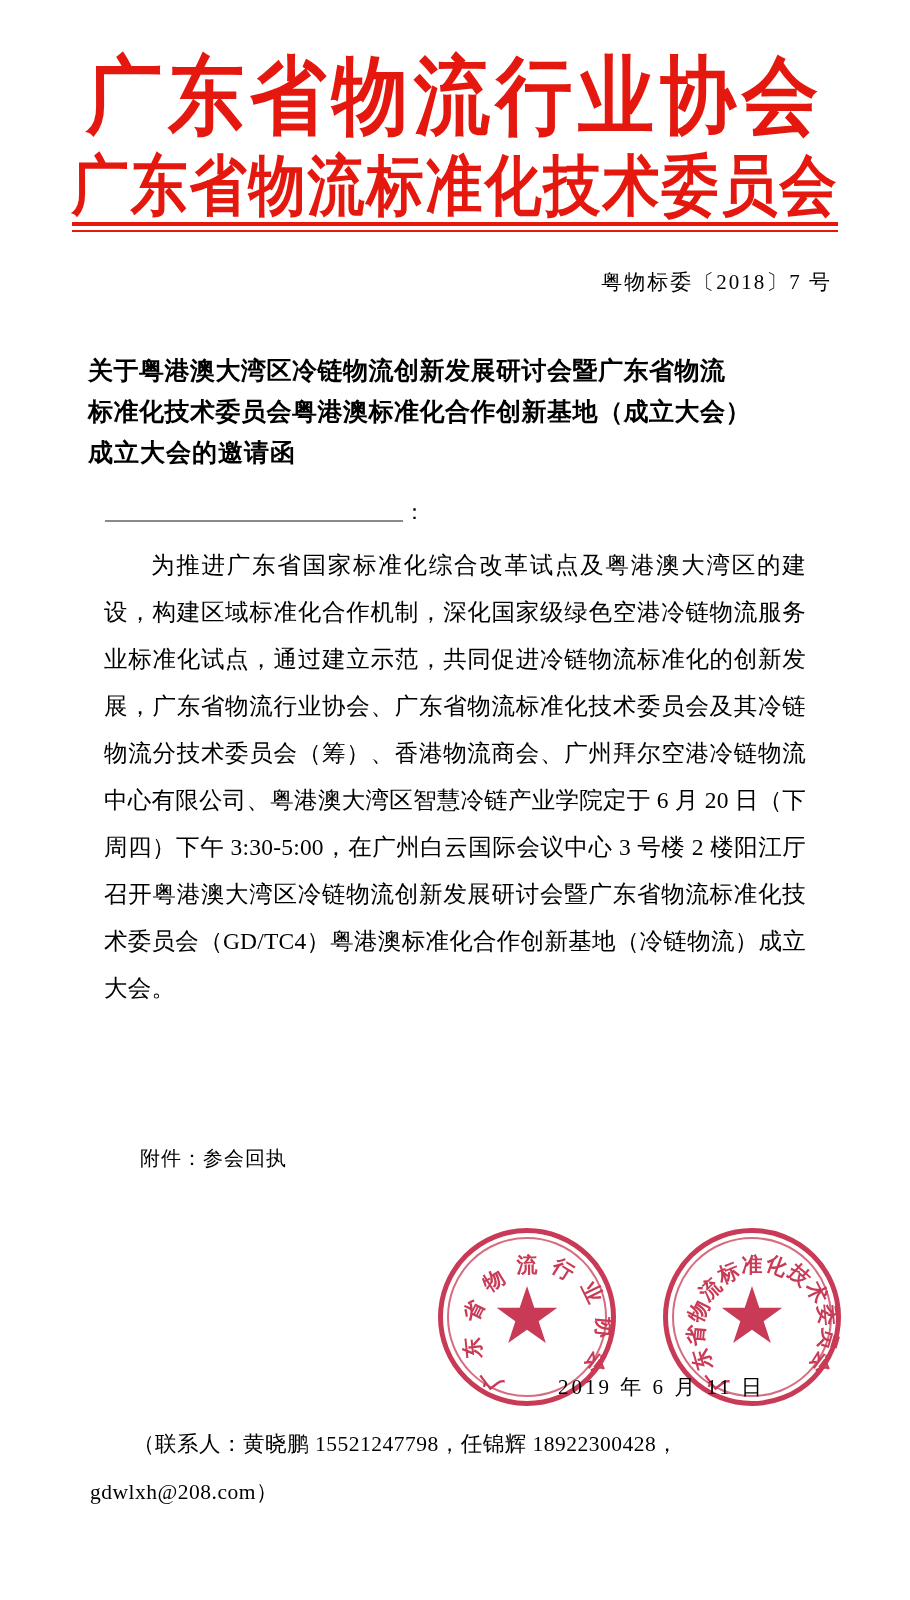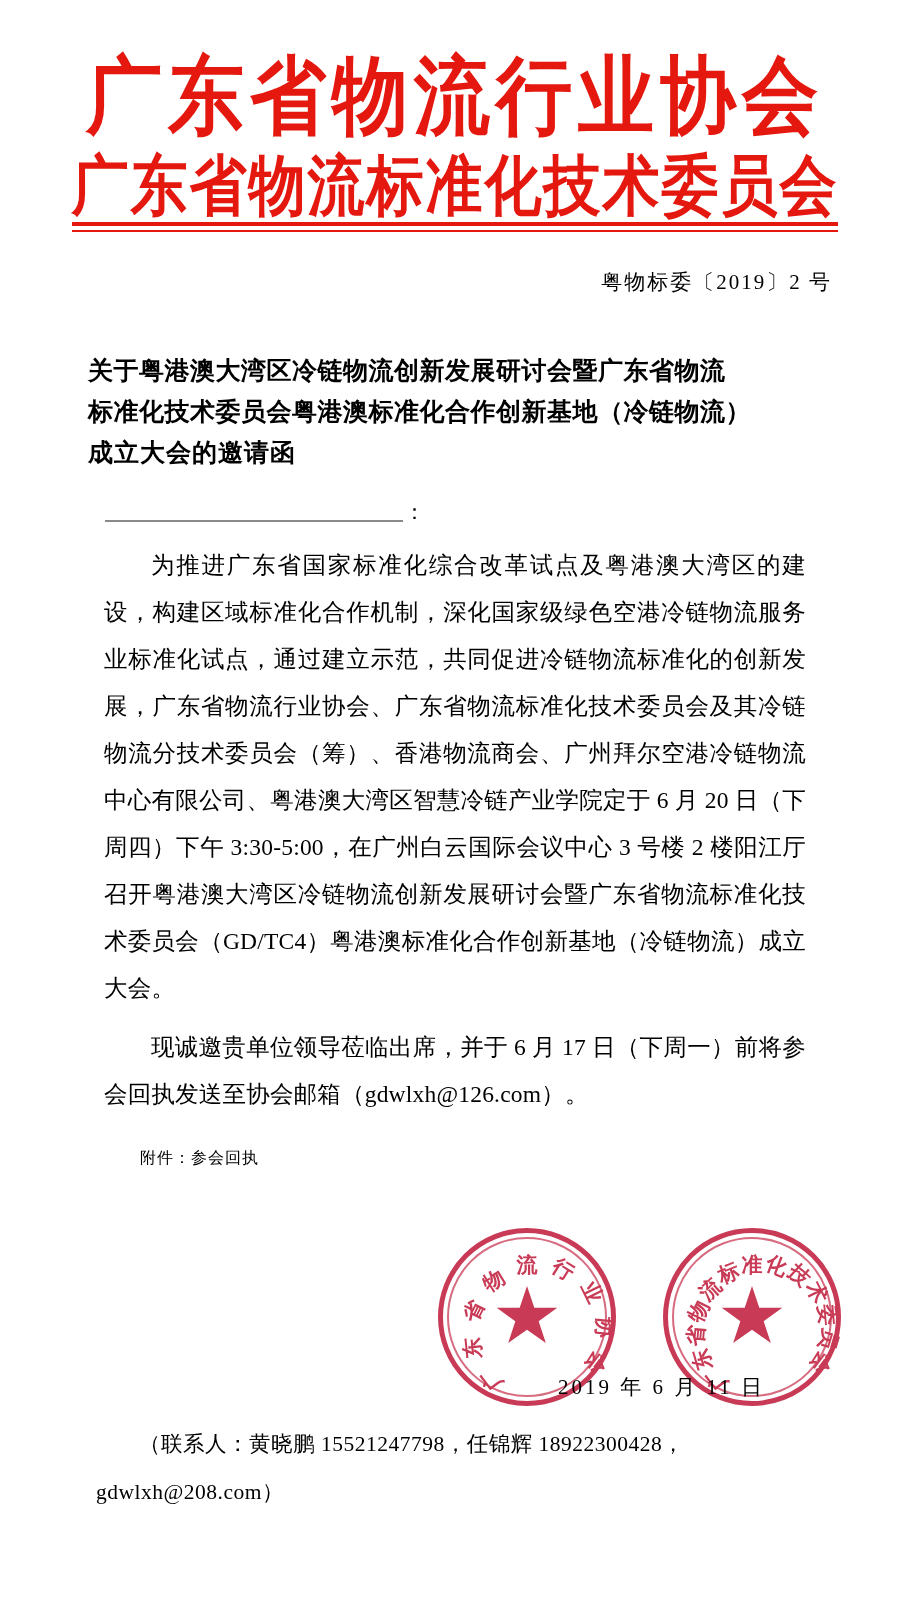--- a/index.html
+++ b/index.html
@@ -128,21 +128,21 @@
     letter-spacing: 0.2px;
     margin: 12px;
   }
   .para.indent { text-indent: 2em; }
   .para + .para { margin-top: 0; }
 
   .attachment {
     position: absolute;
     left: 140px;
     top: 1138px;
-    font-size: 16px;
+    font-size: 20px;
     line-height: 40px;
     letter-spacing: 1px;
     white-space: nowrap;
     text-align: right;
   }
 
   
   .seal {
     position: absolute;
     width: 178px;
@@ -201,21 +201,21 @@
     top: 1373px;
     font-size: 21px;
     letter-spacing: 3px;
     white-space: nowrap;
     z-index: 5;
   }
 
   
   .footer-contact {
     position: absolute;
-    left: 96px;
+    left: 90px;
     top: 1420px;
     width: 726px;
     font-size: 21.5px;
     line-height: 48px;
     letter-spacing: 0.5px;
   }
   .footer-contact .fc-line1 { display: block; text-indent: 2em; }
   .footer-contact .fc-line2 { display: block; }
 </style>
 </head>
@@ -225,36 +225,35 @@
 
   <div class="letterhead">
     <div class="lh-line1">广东省物流行业协会</div>
     <div class="lh-line2">广东省物流标准化技术委员会</div>
   </div>
   <div class="lh-rule-wrap">
     <div class="lh-rule-thick"></div>
     <div class="lh-rule-thin"></div>
   </div>
 
-  <div class="doc-number">粤物标委〔2019〕2 号</div>
+  <div class="doc-number">粤物标委〔2018〕7 号</div>
 
   <div class="doc-title">
     <span class="tline">关于粤港澳大湾区冷链物流创新发展研讨会暨广东省物流</span>
-    <span class="tline">标准化技术委员会粤港澳标准化合作创新基地（冷链物流）</span>
+    <span class="tline">标准化技术委员会粤港澳标准化合作创新基地（成立大会）</span>
     <span class="tline last">成立大会的邀请函</span>
   </div>
 
   <div class="recipient">
     <span class="recipient-blank"></span>
     <span class="recipient-colon">：</span>
   </div>
 
   <div class="body-block">
     <p class="para indent">为推进广东省国家标准化综合改革试点及粤港澳大湾区的建设，构建区域标准化合作机制，深化国家级绿色空港冷链物流服务业标准化试点，通过建立示范，共同促进冷链物流标准化的创新发展，广东省物流行业协会、广东省物流标准化技术委员会及其冷链物流分技术委员会（筹）、香港物流商会、广州拜尔空港冷链物流中心有限公司、粤港澳大湾区智慧冷链产业学院定于 6 月 20 日（下周四）下午 3:30-5:00，在广州白云国际会议中心 3 号楼 2 楼阳江厅召开粤港澳大湾区冷链物流创新发展研讨会暨广东省物流标准化技术委员会（GD/TC4）粤港澳标准化合作创新基地（冷链物流）成立大会。</p>
-    <p class="para indent">现诚邀贵单位领导莅临出席，并于 6 月 17 日（下周一）前将参会回执发送至协会邮箱（gdwlxh@126.com）。</p>
   </div>
 
   <div class="attachment">附件：参会回执</div>
 
   <div class="seal" id="seal-left">
     <div class="ring-outer"></div>
     <div class="ring-inner"></div>
     <div class="seal-text">
         <span style="transform: rotate(-127.5deg) translate(-50%, -66px) rotate(0deg);">广</span>
         <span style="transform: rotate(-95.625deg) translate(-50%, -66px) rotate(0deg);">东</span>

